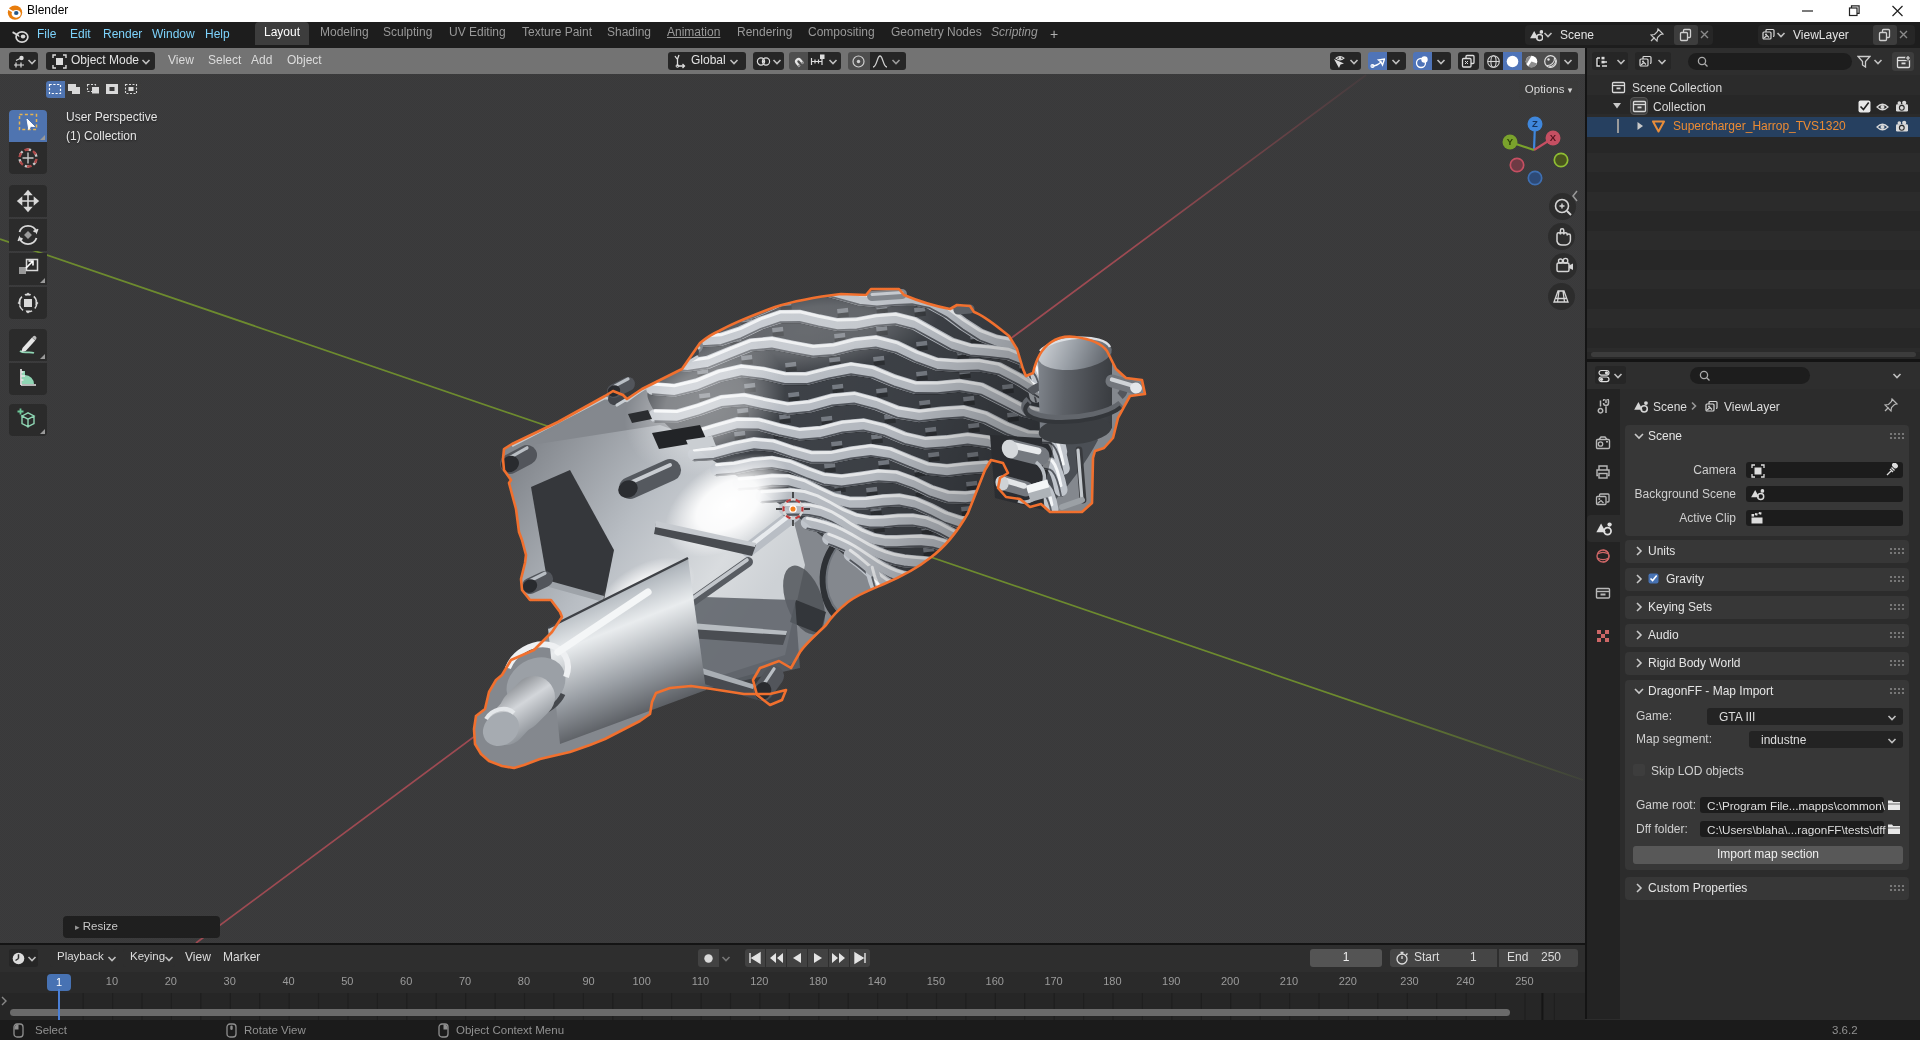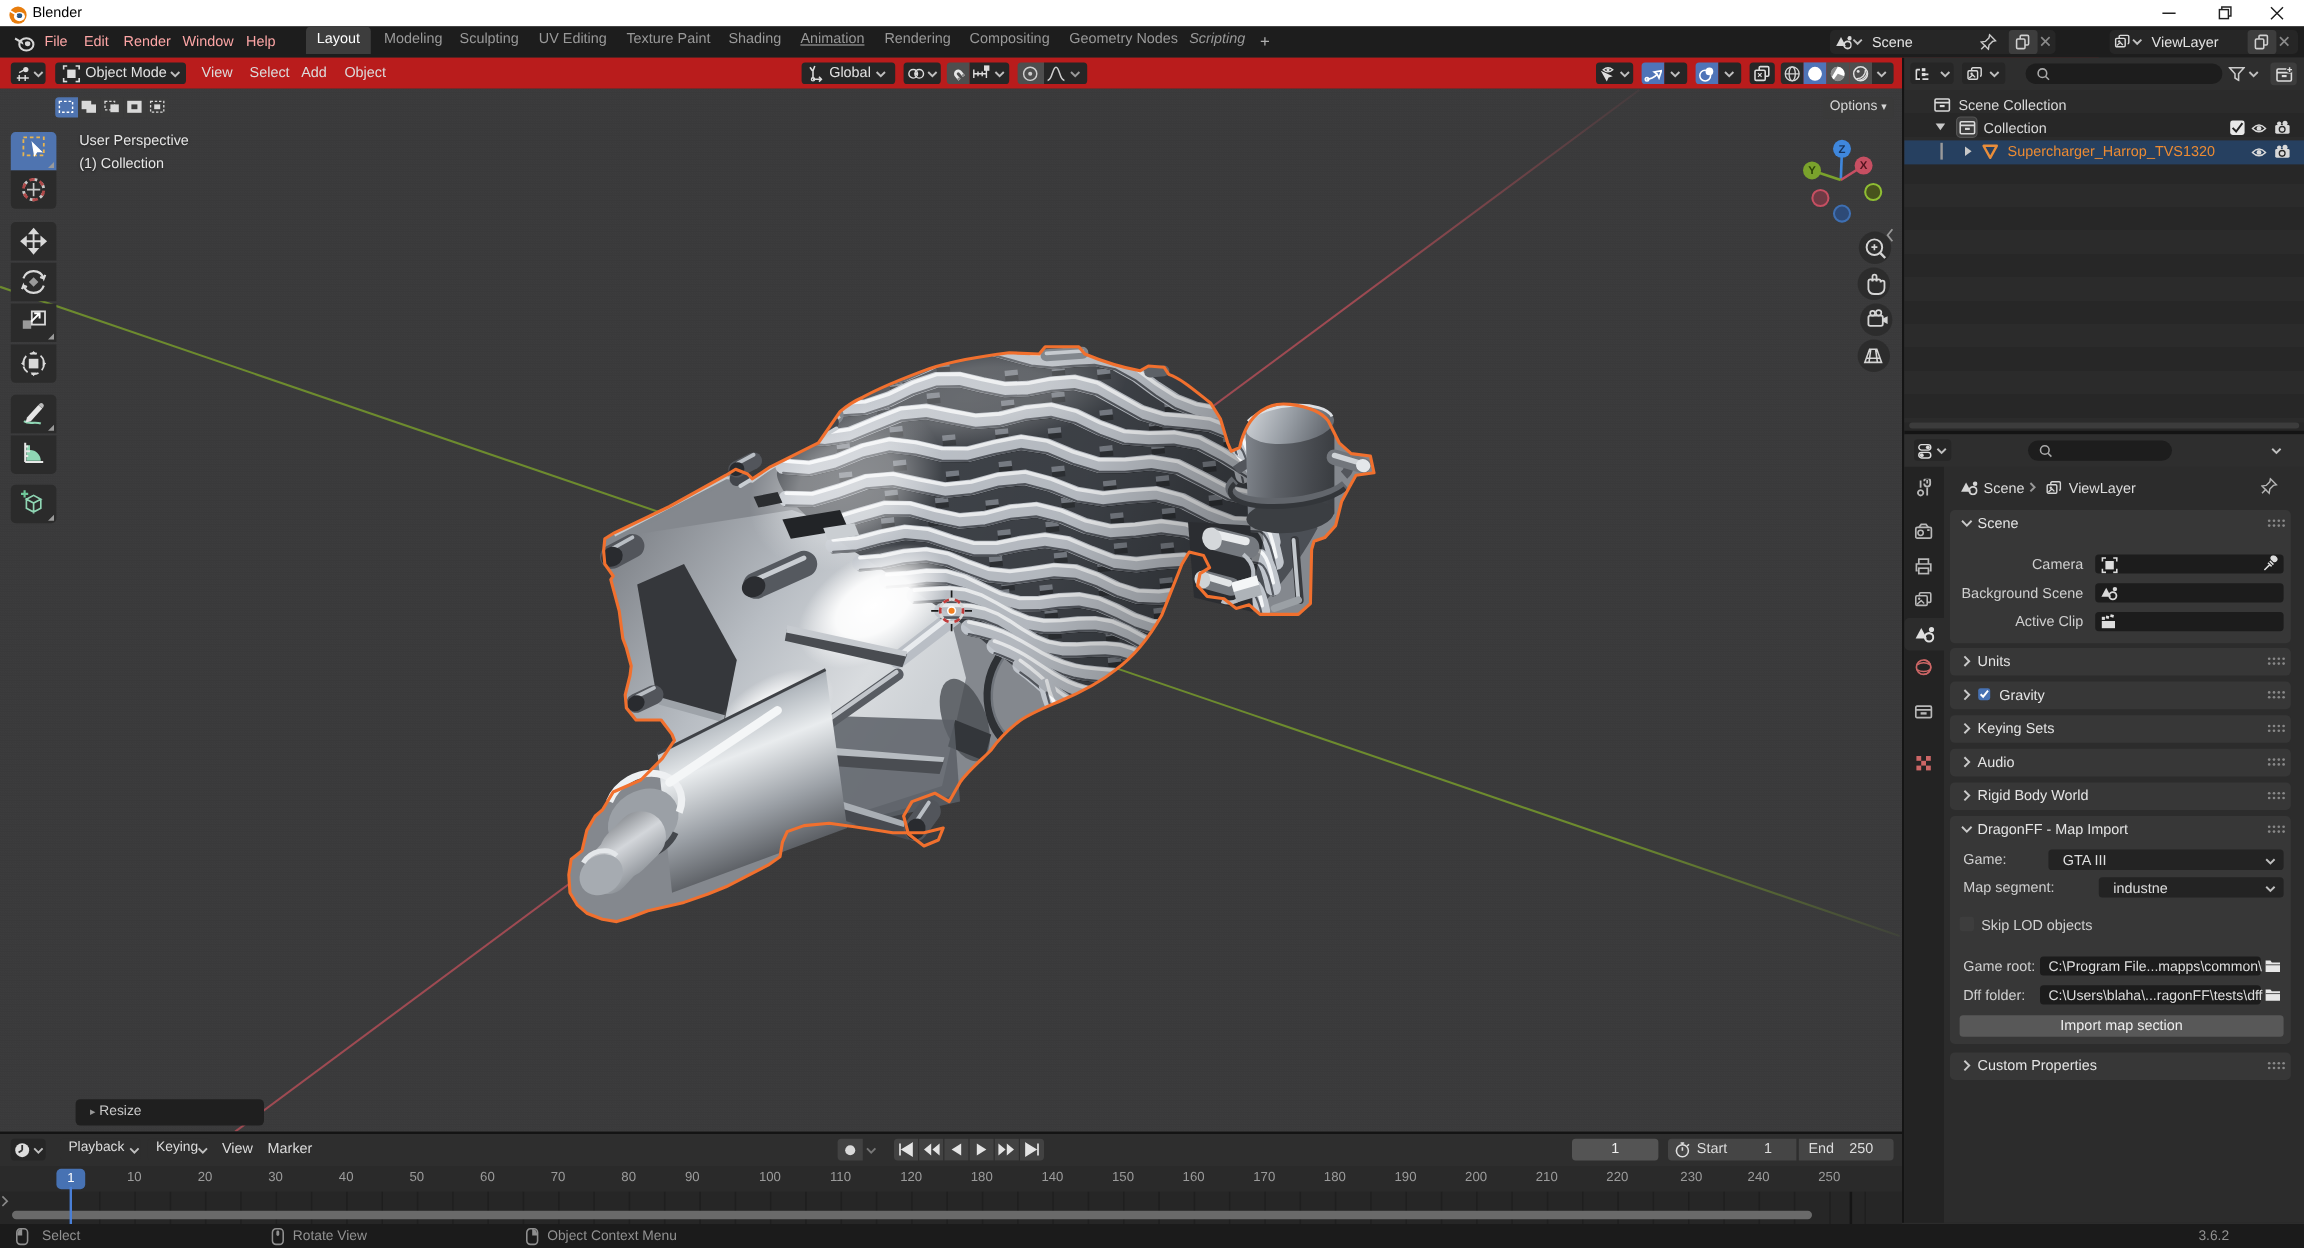--- a/index.html
+++ b/index.html
@@ -1,23 +1,23 @@
 <!DOCTYPE html>
 <html><head><meta charset="utf-8"><style>
 *{margin:0;padding:0;box-sizing:border-box}
 html,body{width:1920px;height:1040px;overflow:hidden;background:#2c2c2c;
  font-family:"Liberation Sans",sans-serif;-webkit-font-smoothing:antialiased}
 .abs{position:absolute}
 #titlebar{left:0;top:0;width:1920px;height:22px;background:#ffffff;color:#111}
 .wbtn{top:0;height:22px;width:45px;text-align:center;line-height:20px;font-size:12px;color:#222}
 #topbar{left:0;top:22px;width:1920px;height:26px;background:#1d1d1d}
-.menu{top:5px;font-size:12px;color:#fca5a5}
+.menu{top:5px;font-size:12px;color:#7dd3fc}
 .tab{top:3px;height:23px;font-size:12px;color:#999;padding:3px 9px;border-radius:4px 4px 0 0}
 .tab.on{background:#3d3d3d;color:#fff}
-#vpheader{left:0;top:48px;width:1749px;height:26px;background:#b91c1c}
+#vpheader{left:0;top:48px;width:1749px;height:26px;background:#737373}
 .hw{top:4px;height:18px;background:#262626;border-radius:3px;color:#dcdcdc;font-size:12px}
 .htxt{top:5px;font-size:12px;color:#dcdcdc}
 #viewport{left:0;top:74px;width:1585px;height:869px;background:repeating-conic-gradient(#3c3c3d 0% 25%,#39393a 0% 50%) 0 0/2px 2px,#3a3a3b;overflow:hidden}
 .selbtn{top:7px;width:19px;height:17px;background:#3b3b3b}
 .selbtn.on{background:#4f74b0}
 .tbtn{left:0;width:38px;height:32px;background:#2b2b2b;border-radius:0}
 .tbtn.on{background:#4f74b0}
 #optionsbtn{left:1519px;top:7px;width:59px;height:18px;background:#3a3a3a;border-radius:3px;
  color:#d6d6d6;font-size:11.5px;text-align:center;line-height:17px}
 .ovtext{color:#e6e6e6;font-size:12px;text-shadow:0 1px 2px rgba(0,0,0,.5)}
@@ -1347,21 +1347,21 @@
     </div>
     <div id="tlruler" class="abs">
       <div class="abs fnum" style="left:99.965px;top:3px;width:24px;text-align:center">10</div>
       <div class="abs fnum" style="left:158.815px;top:3px;width:24px;text-align:center">20</div>
       <div class="abs fnum" style="left:217.665px;top:3px;width:24px;text-align:center">30</div>
       <div class="abs fnum" style="left:276.515px;top:3px;width:24px;text-align:center">40</div>
       <div class="abs fnum" style="left:335.365px;top:3px;width:24px;text-align:center">50</div>
       <div class="abs fnum" style="left:394.215px;top:3px;width:24px;text-align:center">60</div>
       <div class="abs fnum" style="left:453.065px;top:3px;width:24px;text-align:center">70</div>
       <div class="abs fnum" style="left:511.91499999999996px;top:3px;width:24px;text-align:center">80</div>
-      <div class="abs fnum" style="left:570.765px;top:3px;width:24px;text-align:left">90</div>
+      <div class="abs fnum" style="left:570.765px;top:3px;width:24px;text-align:right">90</div>
       <div class="abs fnum" style="left:629.615px;top:3px;width:24px;text-align:center">100</div>
       <div class="abs fnum" style="left:688.465px;top:3px;width:24px;text-align:center">110</div>
       <div class="abs fnum" style="left:747.3149999999999px;top:3px;width:24px;text-align:center">120</div>
       <div class="abs fnum" style="left:806.165px;top:3px;width:24px;text-align:center">180</div>
       <div class="abs fnum" style="left:865.015px;top:3px;width:24px;text-align:center">140</div>
       <div class="abs fnum" style="left:923.865px;top:3px;width:24px;text-align:center">150</div>
       <div class="abs fnum" style="left:982.7149999999999px;top:3px;width:24px;text-align:center">160</div>
       <div class="abs fnum" style="left:1041.565px;top:3px;width:24px;text-align:center">170</div>
       <div class="abs fnum" style="left:1100.415px;top:3px;width:24px;text-align:center">180</div>
       <div class="abs fnum" style="left:1159.2649999999999px;top:3px;width:24px;text-align:center">190</div>

